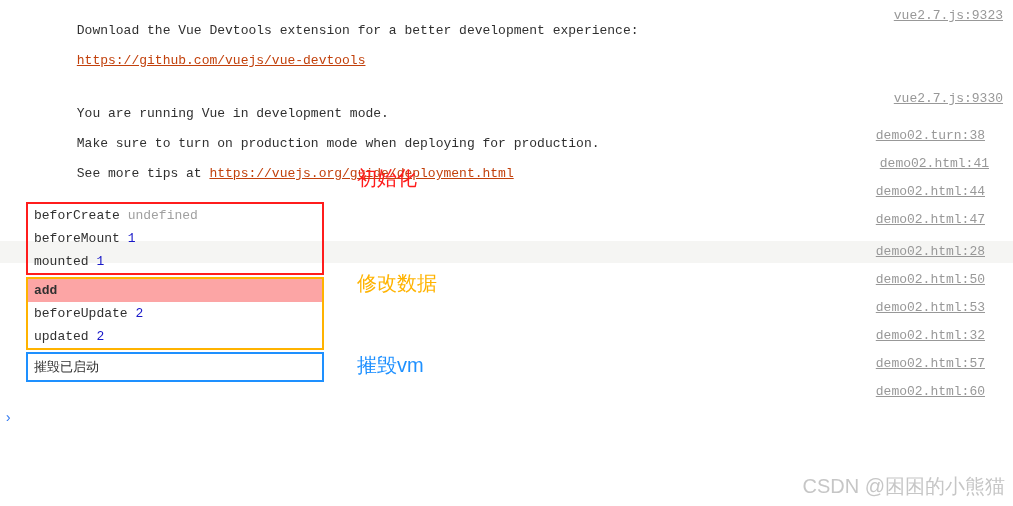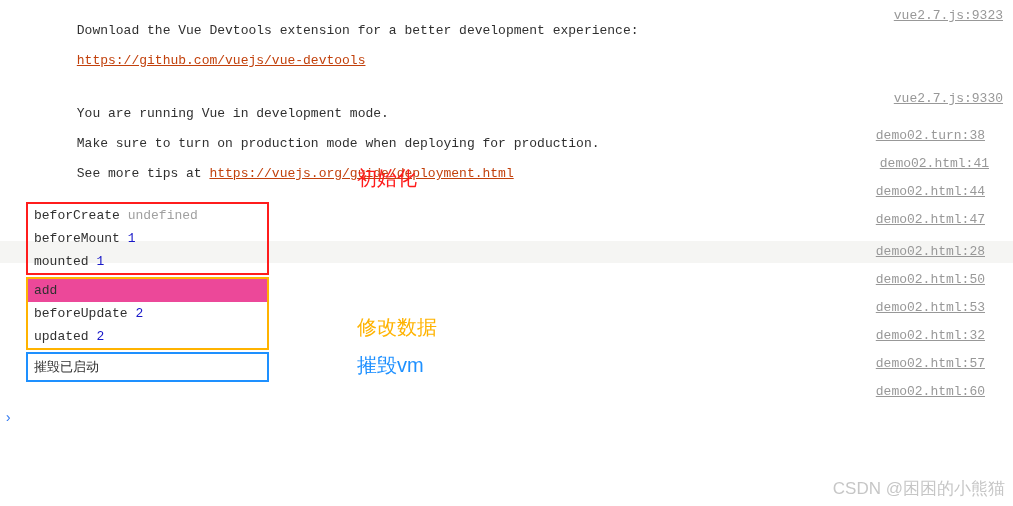--- a/index.html
+++ b/index.html
@@ -13,36 +13,36 @@
       height: 506px;
       overflow: hidden;
     }
     .console { padding: 4px 0 0 0; }
     .row {
       display: flex;
       align-items: flex-start;
       padding: 4px 10px 4px 30px;
       min-height: 20px;
     }
-    .row.highlight { background: #ec4899; }
+    .row.highlight { background: #fca5a5; font-weight: bold; }
     .msg { flex: 1; white-space: pre-wrap; }
     .src {
       color: #989898;
       text-decoration: underline;
       white-space: nowrap;
       margin-left: 12px;
       cursor: pointer;
     }
     .link { color: #c2410c; text-decoration: underline; cursor: pointer; }
     .num { color: #1818c8; }
     .undef { color: #a0a0a0; }
     .box {
       border: 2px solid;
       margin: 2px 0 2px 26px;
-      width: 243px;
+      width: 298px;
       position: relative;
     }
     .box-red { border-color: #ff1c1c; }
     .box-orange { border-color: #ffb300; }
     .box-blue { border-color: #1e90ff; }
     .box .row { padding-left: 6px; padding-right: 6px; }
     .annotation {
       position: absolute;
       font-family: "Microsoft YaHei", "SimSun", sans-serif;
       font-size: 20px;
@@ -55,21 +55,21 @@
       position: absolute;
       left: 4px;
       color: #367cf1;
       font-size: 14px;
     }
     .watermark {
       position: absolute;
       right: 8px;
       bottom: 6px;
       font-family: "Microsoft YaHei", sans-serif;
-      font-size: 17px;
+      font-size: 20px;
       color: rgba(160,160,160,0.6);
       pointer-events: none;
     }
   </style>
 </head>
 <body>
 
 <div class="console">
 
   <div class="row">
@@ -127,17 +127,17 @@
 
 <span class="src" style="position: absolute; right: 28px; top: 128px;">demo02.turn:38</span>
 <span class="src" style="position: absolute; right: 24px; top: 156px;">demo02.html:41</span>
 <span class="src" style="position: absolute; right: 28px; top: 184px;">demo02.html:44</span>
 <span class="src" style="position: absolute; right: 28px; top: 212px;">demo02.html:47</span>
 <div class="annotation ann-red" style="top: 165px; left: 357px;">初始化</div>
 <div style="position: absolute; left: 0px; right: 0px; top: 241px; height: 22px; background: rgb(245, 245, 243); z-index: -1;"></div>
 <span class="src" style="position: absolute; right: 28px; top: 244px;">demo02.html:28</span>
 <span class="src" style="position: absolute; right: 28px; top: 272px;">demo02.html:50</span>
 <span class="src" style="position: absolute; right: 28px; top: 300px;">demo02.html:53</span>
-<div class="annotation ann-orange" style="top: 270px; left: 357px; margin-top: 44px;">修改数据</div>
+<div class="annotation ann-orange" style="top: 270px; left: 357px;">修改数据</div>
 <span class="src" style="position: absolute; right: 28px; top: 328px;">demo02.html:32</span>
 <span class="src" style="position: absolute; right: 28px; top: 356px;">demo02.html:57</span>
 <span class="src" style="position: absolute; right: 28px; top: 384px;">demo02.html:60</span>
 <div class="annotation ann-blue" style="top: 352px; left: 357px;">摧毁vm</div>
 
 </body></html>

